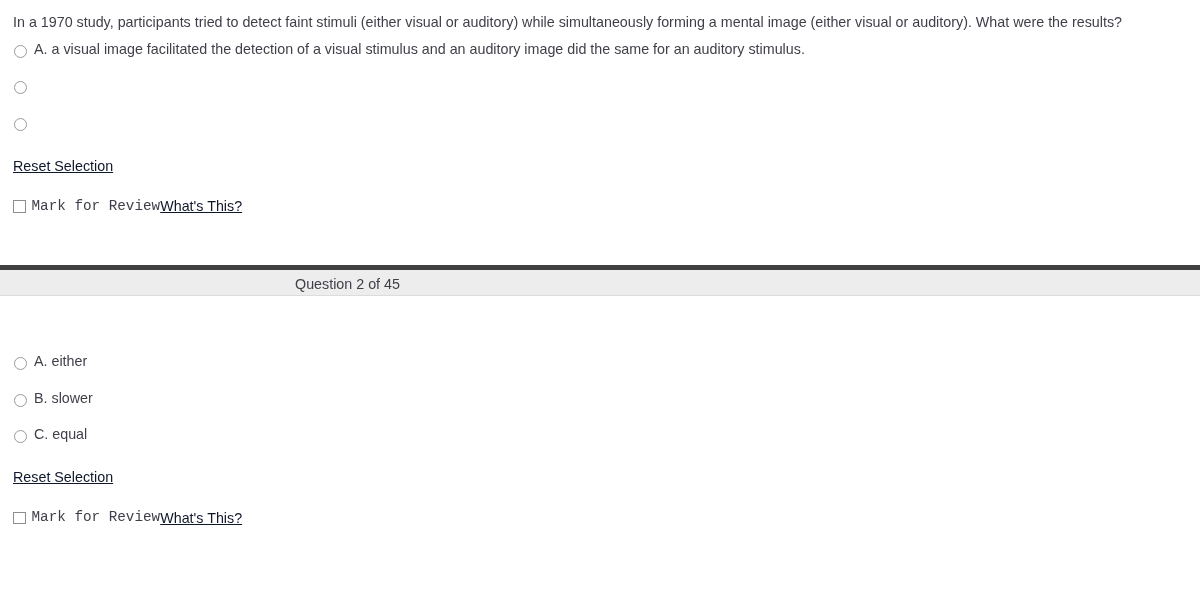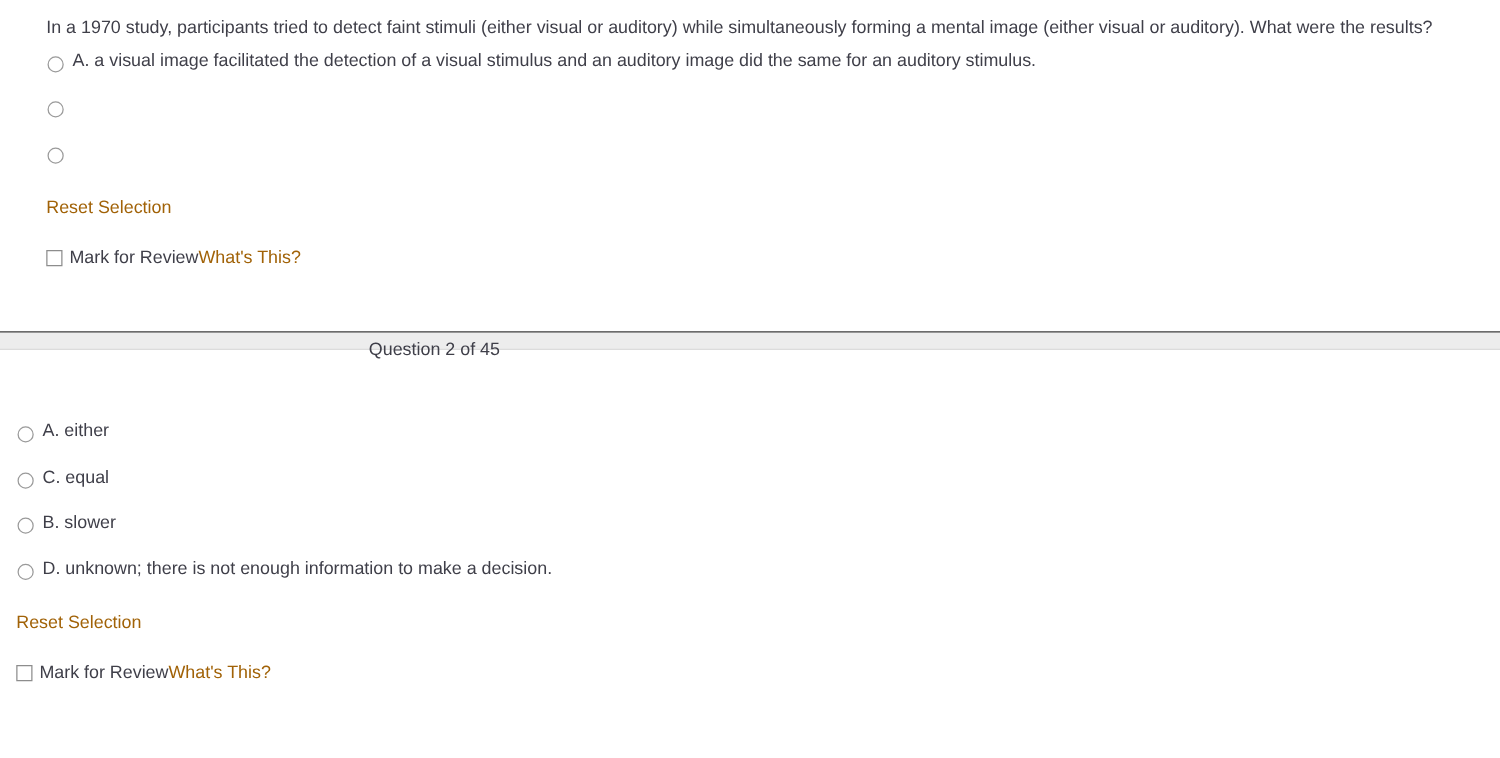--- a/index.html
+++ b/index.html
@@ -54,21 +54,22 @@
     margin-left: 7px;
     line-height: 1.35;
     color: #3f3f49;
     white-space: nowrap;
   }
 
   
   .reset-row { padding-left: 13px; }
 
   .link {
-    color: #a16207;
+    color: #0f172a;
+    text-decoration: underline;
     cursor: pointer;
     font-size: 14.3px;
   }
 
   
   .review-row {
     display: flex;
     align-items: center;
     padding-left: 13px;
   }
@@ -79,49 +80,50 @@
     border: 1.4px solid #8d8d8d;
     background: #fff;
     flex: 0 0 auto;
     cursor: pointer;
   }
 
   .review-label {
     margin-left: 6px;
     color: #3f3f49;
     border-bottom: 1px solid transparent;
+    font-family: Liberation Mono, monospace;
   }
 
   .whats-this {
     margin-left: 0px;
   }
 
   
   .question-divider {
     width: 1200px;
     background: #ededed;
-    border-top: 1px solid #404040;
+    border-top: 5px solid #404040;
     border-bottom: 1px solid #dcdcdc;
-    height: 15px;
+    height: 31px;
     line-height: 29px;
     text-align: center;
     color: #3f3f49;
     font-size: 14.3px;
   }
   .divider-inner {
     width: 695px;
     text-align: center;
   }
 </style>
 </head>
 <body>
 
 <div class="quiz-page">
 
-  <div class="question-block" style="padding-top:12px;padding-left:24px;">
+  <div class="question-block" style="padding-top:12px;">
 
     <div class="question-stem">In a 1970 study, participants tried to detect faint stimuli (either visual or auditory) while simultaneously forming a mental image (either visual or auditory). What were the results?</div>
 
     <ul class="options" style="margin-top:-1px;">
       <li class="option-row">
         <span class="radio"></span>
         <span class="option-label">A. a visual image facilitated the detection of a visual stimulus and an auditory image did the same for an auditory stimulus.</span>
       </li>
       <li class="option-row">
         <span class="radio"></span>
@@ -149,29 +151,25 @@
   <div class="question-block" style="padding-top:49px;">
 
 
     <ul class="options" style="margin-top:-1px;">
       <li class="option-row">
         <span class="radio"></span>
         <span class="option-label">A. either</span>
       </li>
       <li class="option-row">
         <span class="radio"></span>
-        <span class="option-label">C. equal</span>
-      </li>
-      <li class="option-row">
-        <span class="radio"></span>
         <span class="option-label">B. slower</span>
       </li>
       <li class="option-row">
         <span class="radio"></span>
-        <span class="option-label">D. unknown; there is not enough information to make a decision.</span>
+        <span class="option-label">C. equal</span>
       </li>
     </ul>
 
     <div class="reset-row" style="margin-top:16px;">
       <span class="link">Reset Selection</span>
     </div>
 
     <div class="review-row" style="margin-top:24px;">
       <span class="checkbox"></span>
       <span class="review-label">Mark for Review</span>

